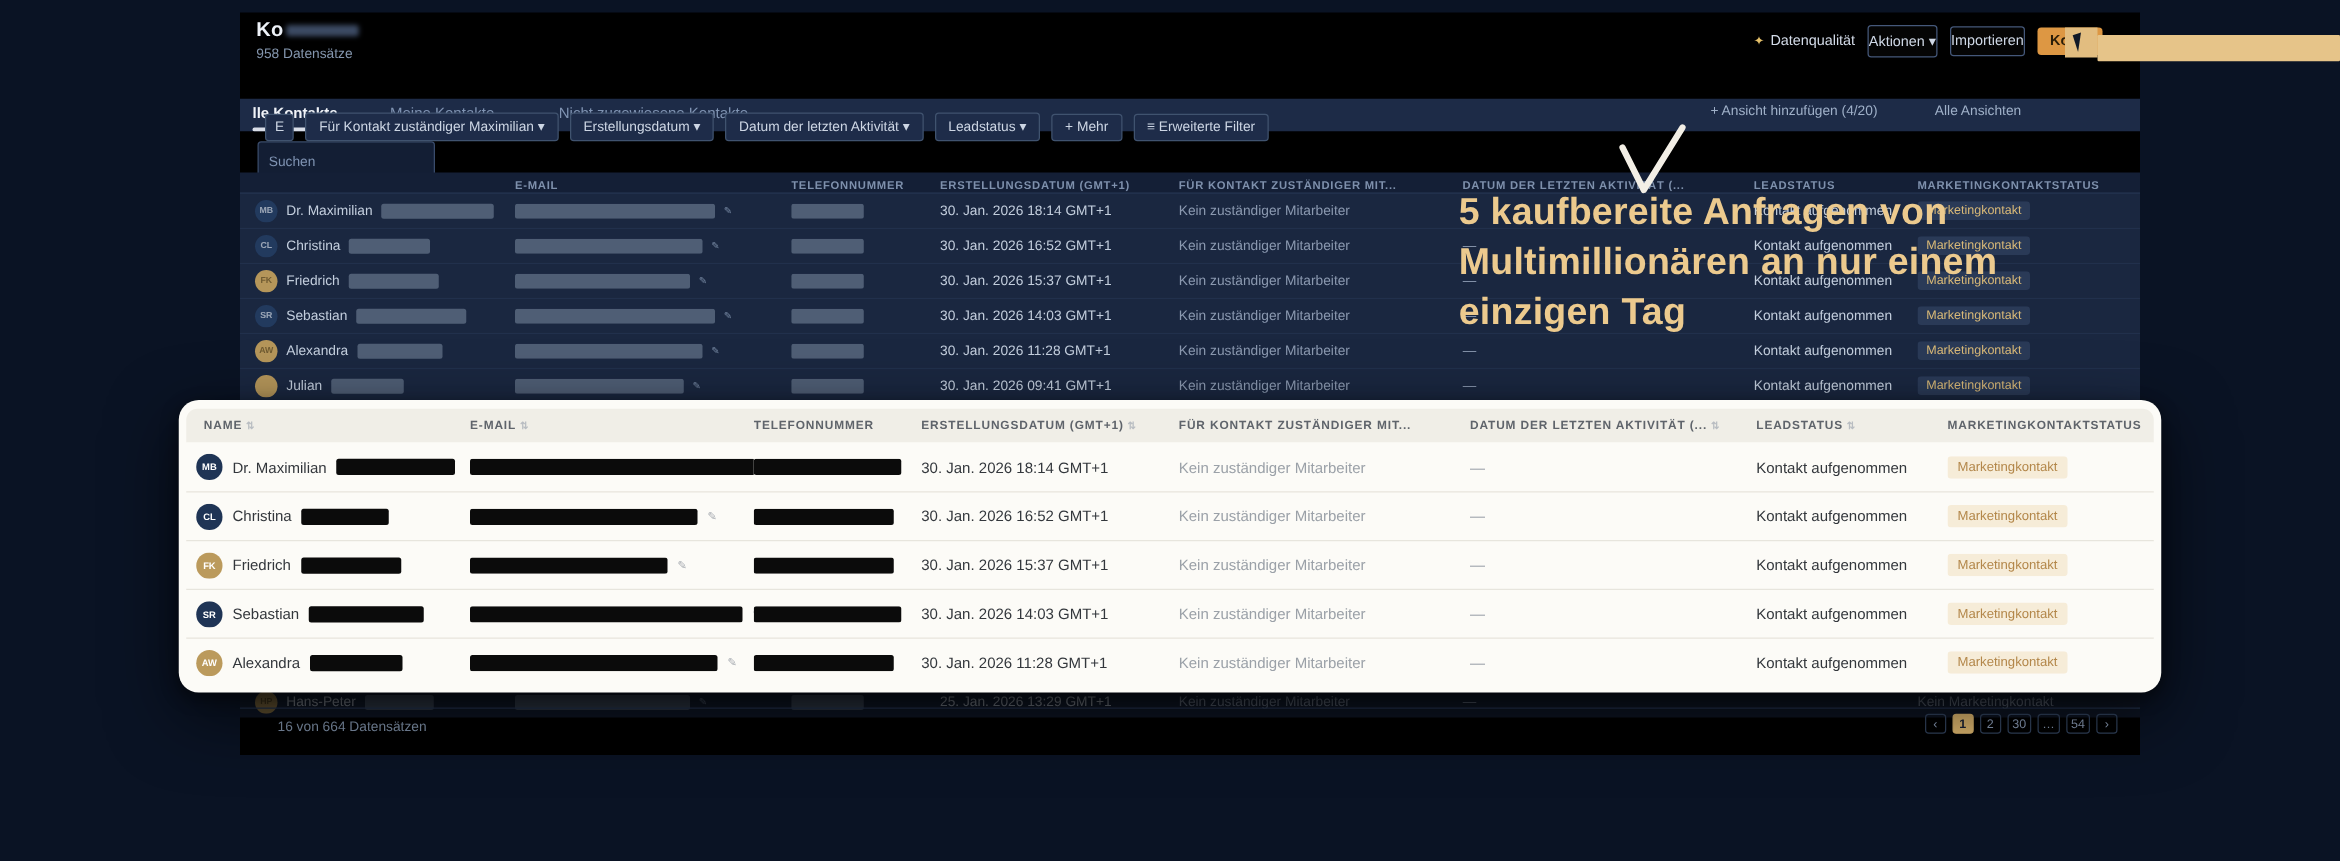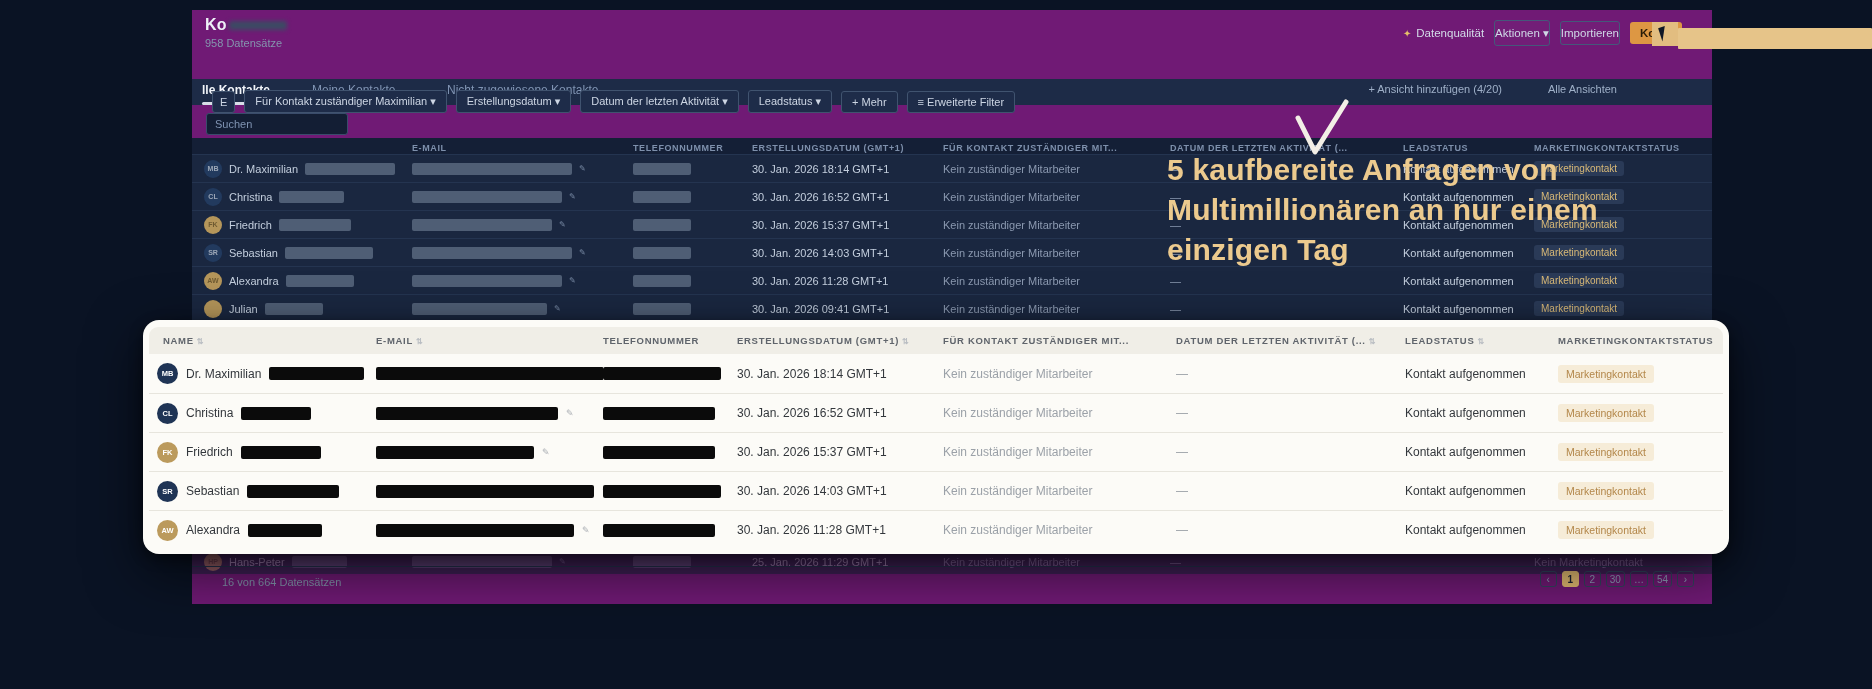--- a/index.html
+++ b/index.html
@@ -2,21 +2,21 @@
 <html><head>
 <meta charset="utf-8">
 <style>
   * { margin:0; padding:0; box-sizing:border-box; }
   html,body { width:1872px; height:689px; overflow:hidden; background:#0a1324;
               font-family:"Liberation Sans", sans-serif; }
   .page { position:relative; width:1872px; height:689px; background:#0a1324; }
 
   
   .app { position:absolute; left:192px; top:10px; width:1520px; height:594px;
-         background:#701a75; color:#c6d0e2; }
+         background:#000000; color:#c6d0e2; }
 
   .title { position:absolute; left:13px; top:6px; font-size:16px; font-weight:bold;
            color:#eef2f8; letter-spacing:.3px; }
   .title-blur { display:inline-block; width:58px; height:9px; margin-left:2px;
                 background:#3c4a63; filter:blur(2px); border-radius:2px; }
   .rec-count { position:absolute; left:13px; top:27px; font-size:11px; color:#8496ae; }
 
   .top-actions { position:absolute; right:30px; top:10px; display:flex; gap:10px; align-items:center; }
   .link-btn { font-size:11.5px; color:#d3dbe8; display:flex; gap:5px; align-items:center; }
   .spark { color:#e5c06a; font-size:10px; }
@@ -31,21 +31,21 @@
   .tab-underline { position:absolute; left:10px; top:23px; width:78px; height:3px;
                    background:#d9dee8; border-radius:2px; }
   .views-right { position:absolute; top:4px; font-size:11px; color:#9fb0c8; white-space:nowrap; }
 
   .filter-row { position:absolute; left:20px; top:80px; display:flex; gap:9px; align-items:center; }
   .chip { font-size:11px; color:#cdd6e4; border:1px solid #40536f; background:#1e2c49;
           border-radius:3px; padding:4px 10px; white-space:nowrap; }
   .chip.sq { padding:4px 7px; }
 
   .search { position:absolute; left:14px; top:103px; width:142px; height:22px; background:#131e34;
-            border:1px solid #3a4c6b; border-radius:3px; color:#8294ac; font-size:11px; padding:4px 8px;
+            border:1px solid #3a4c6b; border-radius:3px; color:#8294ac; font-size:11px; padding:16px 8px;
             font-family:"Liberation Sans", sans-serif; }
   .search::placeholder { color:#7f93b2; }
 
   
   .dgrid { display:grid; grid-template-columns:220px 221px 119px 191px 227px 233px 131px 1fr; }
   .dhead { position:absolute; left:0; top:128px; width:1520px; height:20px; background:#141f36;
            align-items:center; font-size:9px; font-weight:bold; letter-spacing:.6px; color:#7e90ac; }
   .dhead > div { padding-right:6px; white-space:nowrap; overflow:hidden; }
   .drow { position:absolute; left:0; width:1520px; height:28px; align-items:center;
           border-top:1px solid #243450; font-size:11px; color:#c3cedd; background:#1a2740; }
@@ -293,21 +293,21 @@
           <span>Hans-Peter</span>
           <span class="bar" style="width:55px"></span>
         </div>
       <div>
           <span class="bar" style="width:140px"></span>
           <span class="edit-glyph">✎</span>
         </div>
       <div>
           <span class="bar" style="width:58px"></span>
         </div>
-      <div>25. Jan. 2026 11:29 GMT+1</div>
+      <div>25. Jan. 2026 13:29 GMT+1</div>
       <div class="dim-cell">Kein zuständiger Mitarbeiter</div>
       <div class="dim-cell">—</div>
       <div></div>
       <div class="dim-cell">Kein Marketingkontakt</div>
     </div>
 
     <div class="footer-divider"></div>
     <div class="foot-count">16 von 664 Datensätzen</div>
     <div class="pager">
       <div class="pg">‹</div>

